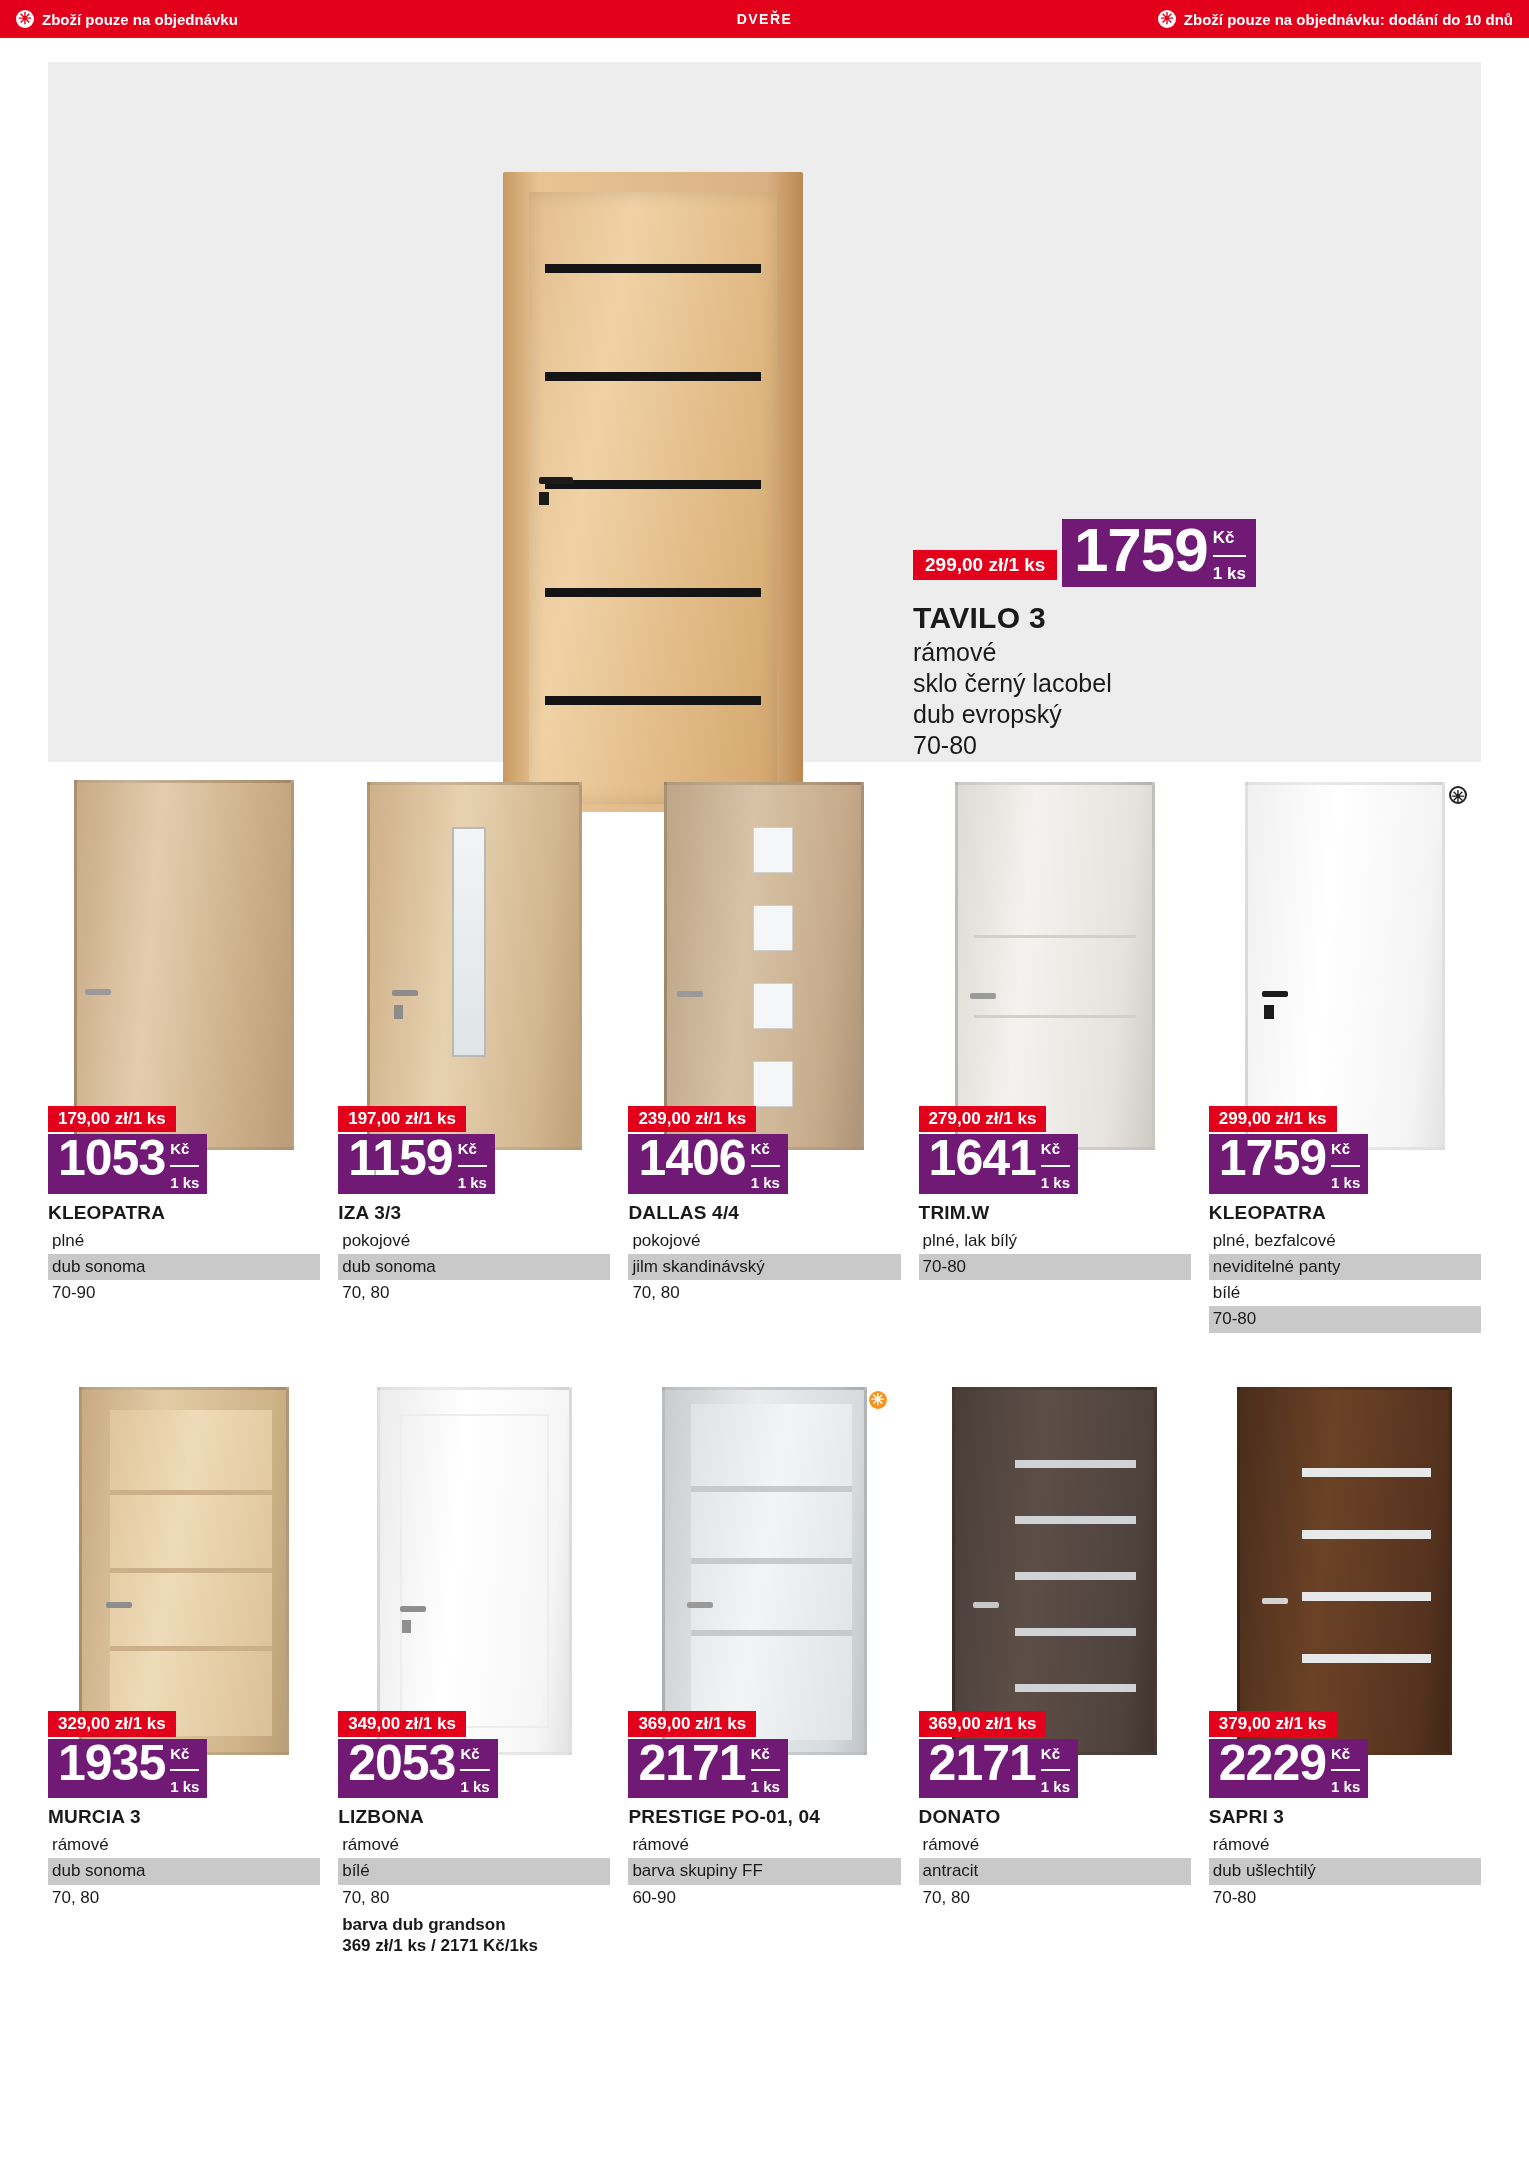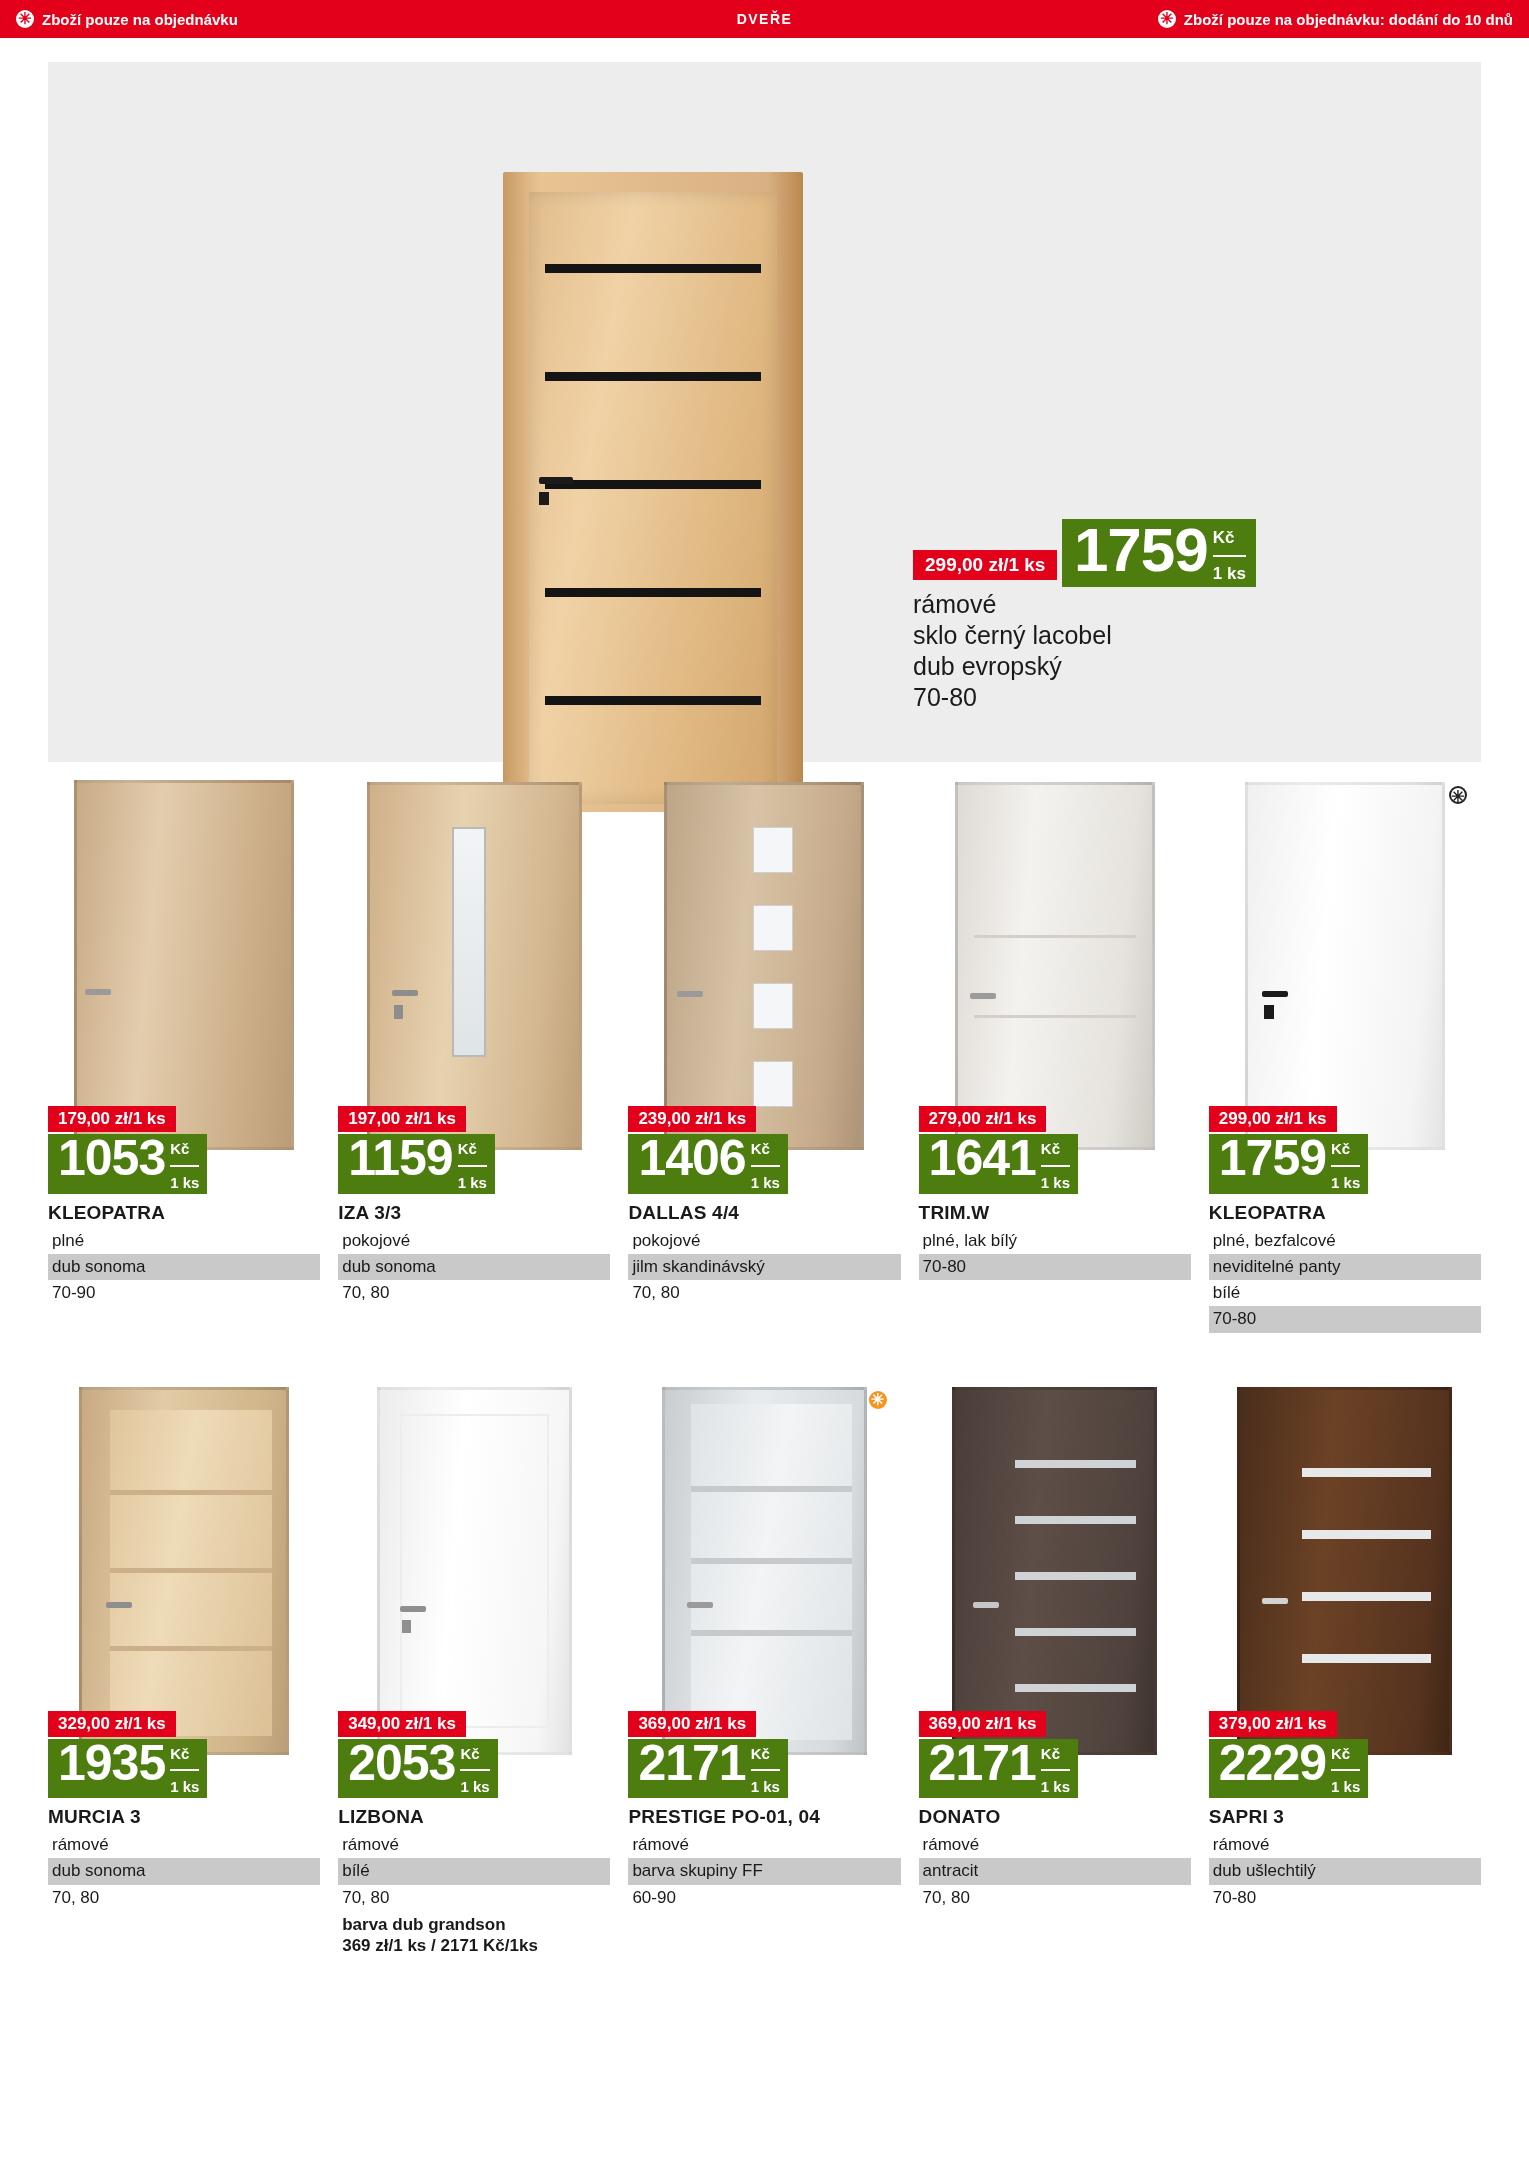--- a/index.html
+++ b/index.html
@@ -70,21 +70,21 @@
   .price-old {
     display:inline-block;
     background:#e2001a; color:#fff;
     font-size:19px; font-weight:bold;
     padding:5px 12px 6px 12px;
     line-height:1;
   }
   .price-main {
     display:inline-flex;
     align-items:stretch;
-    background:#4d7c0f; color:#fff;
+    background:#701a75; color:#fff;
     padding:2px 10px 4px 12px;
     margin-top:2px;
   }
   .price-main .big {
     font-size:62px; font-weight:bold; line-height:0.95;
     letter-spacing:-1px;
   }
   .price-main .units {
     display:flex; flex-direction:column; justify-content:center;
     font-size:17px; font-weight:bold;
@@ -196,20 +196,21 @@
   <div class="hero-info">
     <div class="price-old">299,00 zł/1 ks</div>
     <div class="price-main">
       <div class="big">1759</div>
       <div class="units">
         <span>Kč</span>
         <span class="sep"></span>
         <span>1 ks</span>
       </div>
     </div>
+    <div class="prod-title">TAVILO 3</div>
     <div class="prod-lines">
       <div>rámové</div>
       <div>sklo černý lacobel</div>
       <div>dub evropský</div>
       <div>70-80</div>
     </div>
   </div>
 </div>
 
 <div class="grid">

